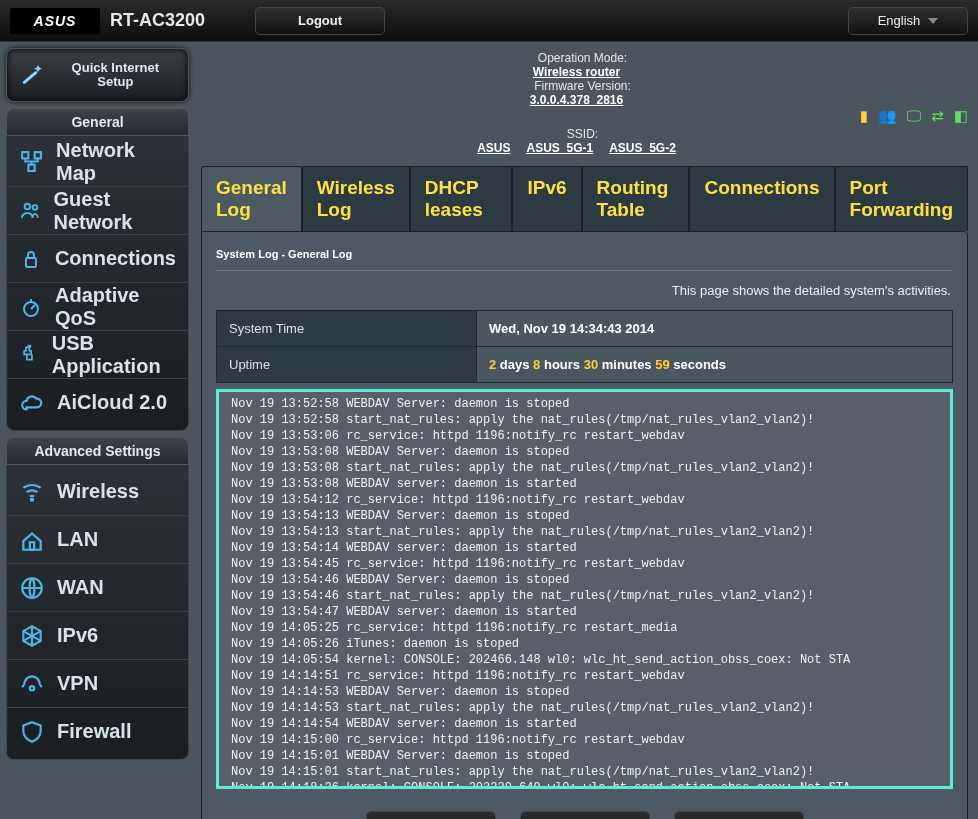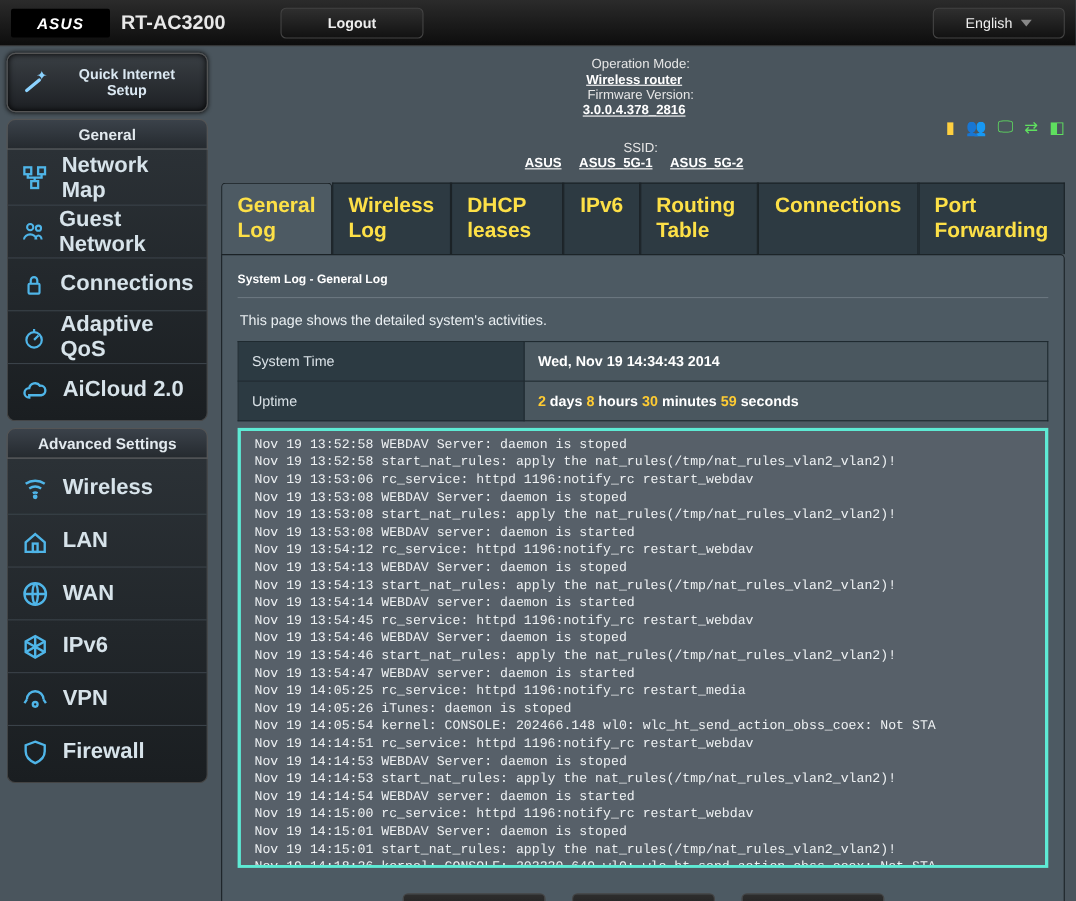--- a/index.html
+++ b/index.html
@@ -102,21 +102,21 @@
   background: #2d3a42; border: 1px solid #1b2226; border-bottom: none;
   cursor: pointer;
 }
 .tab.active { background: #4d5a63; border-radius: 4px 4px 0 0; }
 
 .panel {
   background: #4d5a63; border: 1px solid #1b2226; border-radius: 0 4px 4px 4px;
   padding: 16px 14px; margin-bottom: 10px;
 }
 .panel-title { font-size: 11px; font-weight: bold; color: #fff; padding-bottom: 10px; border-bottom: 1px solid #6a767f; }
-.panel-desc { font-size: 13px; color: #eaeff2; padding: 12px 2px 12px; }
+.panel-desc { font-size: 13px; color: #eaeff2; padding: 12px 2px 12px; text-align: right; }
 
 .kv-table { width: 100%; border-collapse: collapse; }
 .kv-table td { border: 1px solid #1f2a30; padding: 10px 12px; font-size: 13px; }
 .kv-table .key { width: 260px; background: #2c3a42; color: #d9e1e6; }
 .kv-table .val { background: #4a575f; color: #fff; font-weight: bold; }
 .kv-table .val .num { color: #ffcc33; font-weight: bold; }
 
 .log-box {
   margin-top: 6px; width: 100%; height: 400px;
   background: #576069; color: #eef1f3;
@@ -184,20 +184,29 @@
           <span>Connections</span>
         </div>
         <div class="menu-item">
           <span class="icon">
             <svg viewBox="0 0 24 24">
               <circle cx="12" cy="14" r="7"></circle>
               <path d="M12 14l4-4M12 4v3"></path>
             </svg>
           </span>
           <span>Adaptive QoS</span>
+        </div>
+        <div class="menu-item">
+          <span class="icon">
+            <svg viewBox="0 0 24 24">
+              <path d="M8 4h4v4h2v4H6V8h2zM9 12v6h6v-6"></path>
+              <path d="M11 4V2h2v2"></path>
+            </svg>
+          </span>
+          <span>USB Application</span>
         </div>
         <div class="menu-item">
           <span class="icon">
             <svg viewBox="0 0 24 24">
               <path d="M7 18a4 4 0 010-8 5 5 0 019-2 4 4 0 011 8H7z"></path>
             </svg>
           </span>
           <span>AiCloud 2.0</span>
         </div>
       </div>

